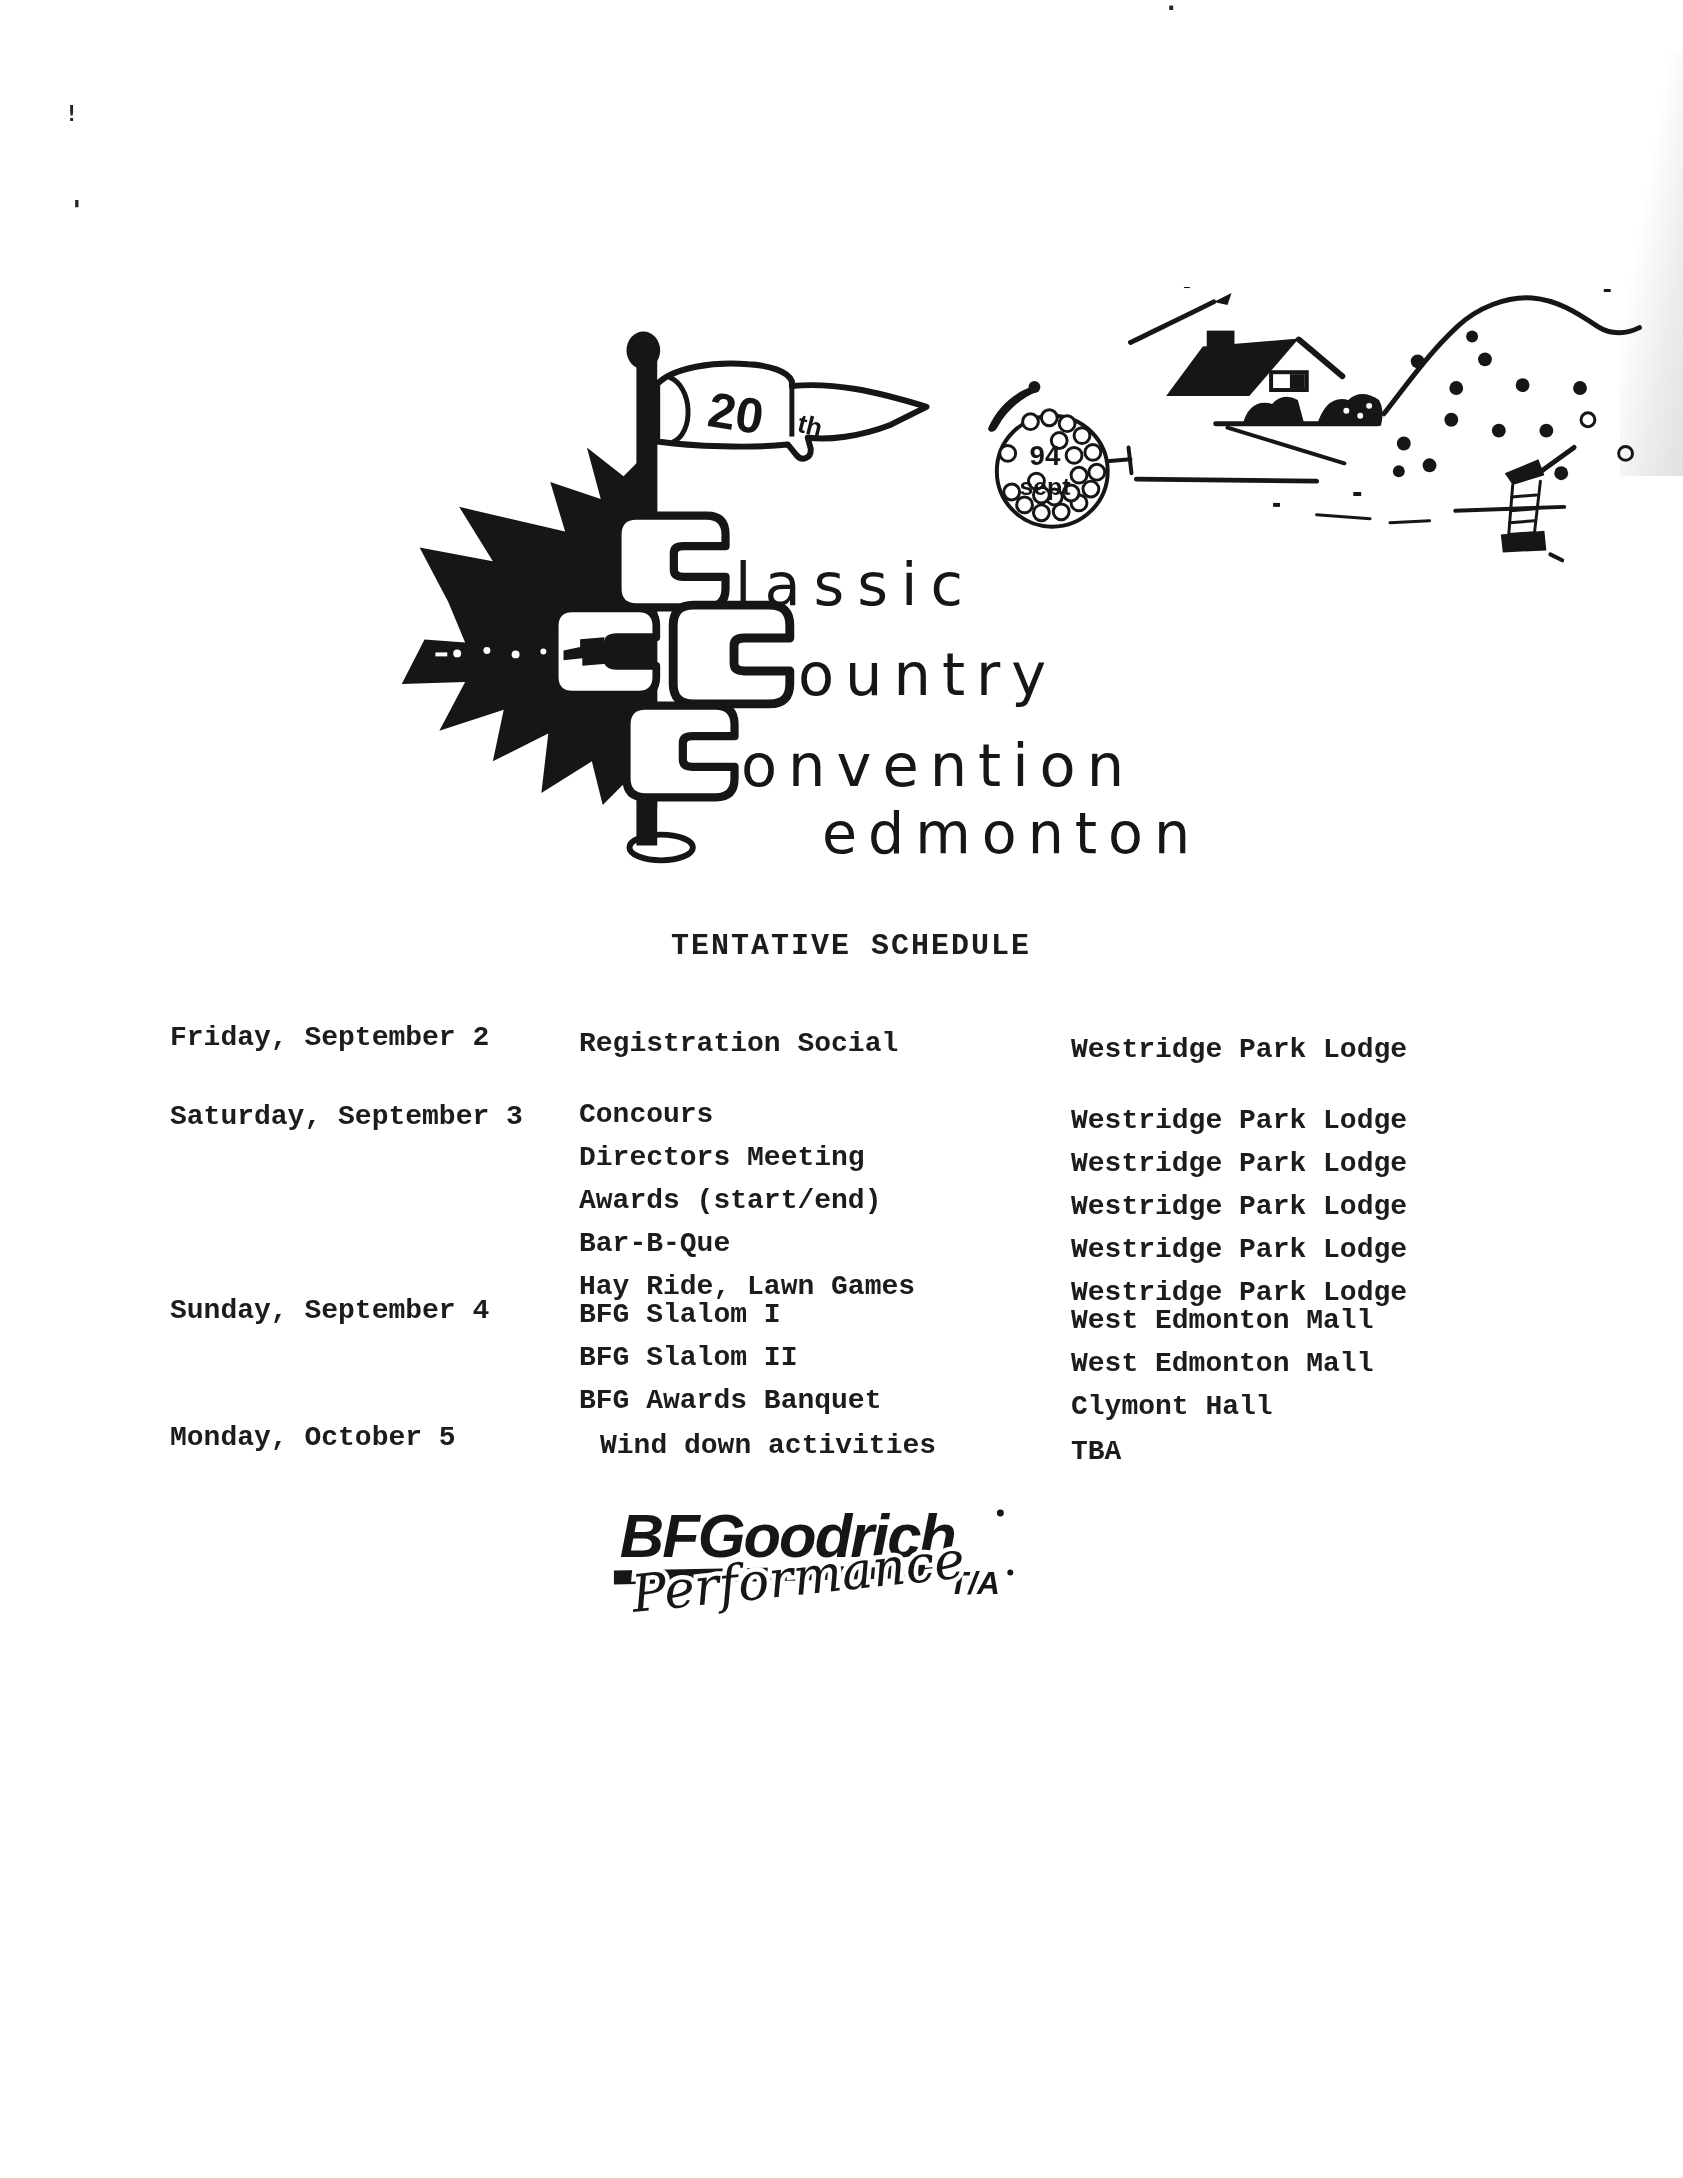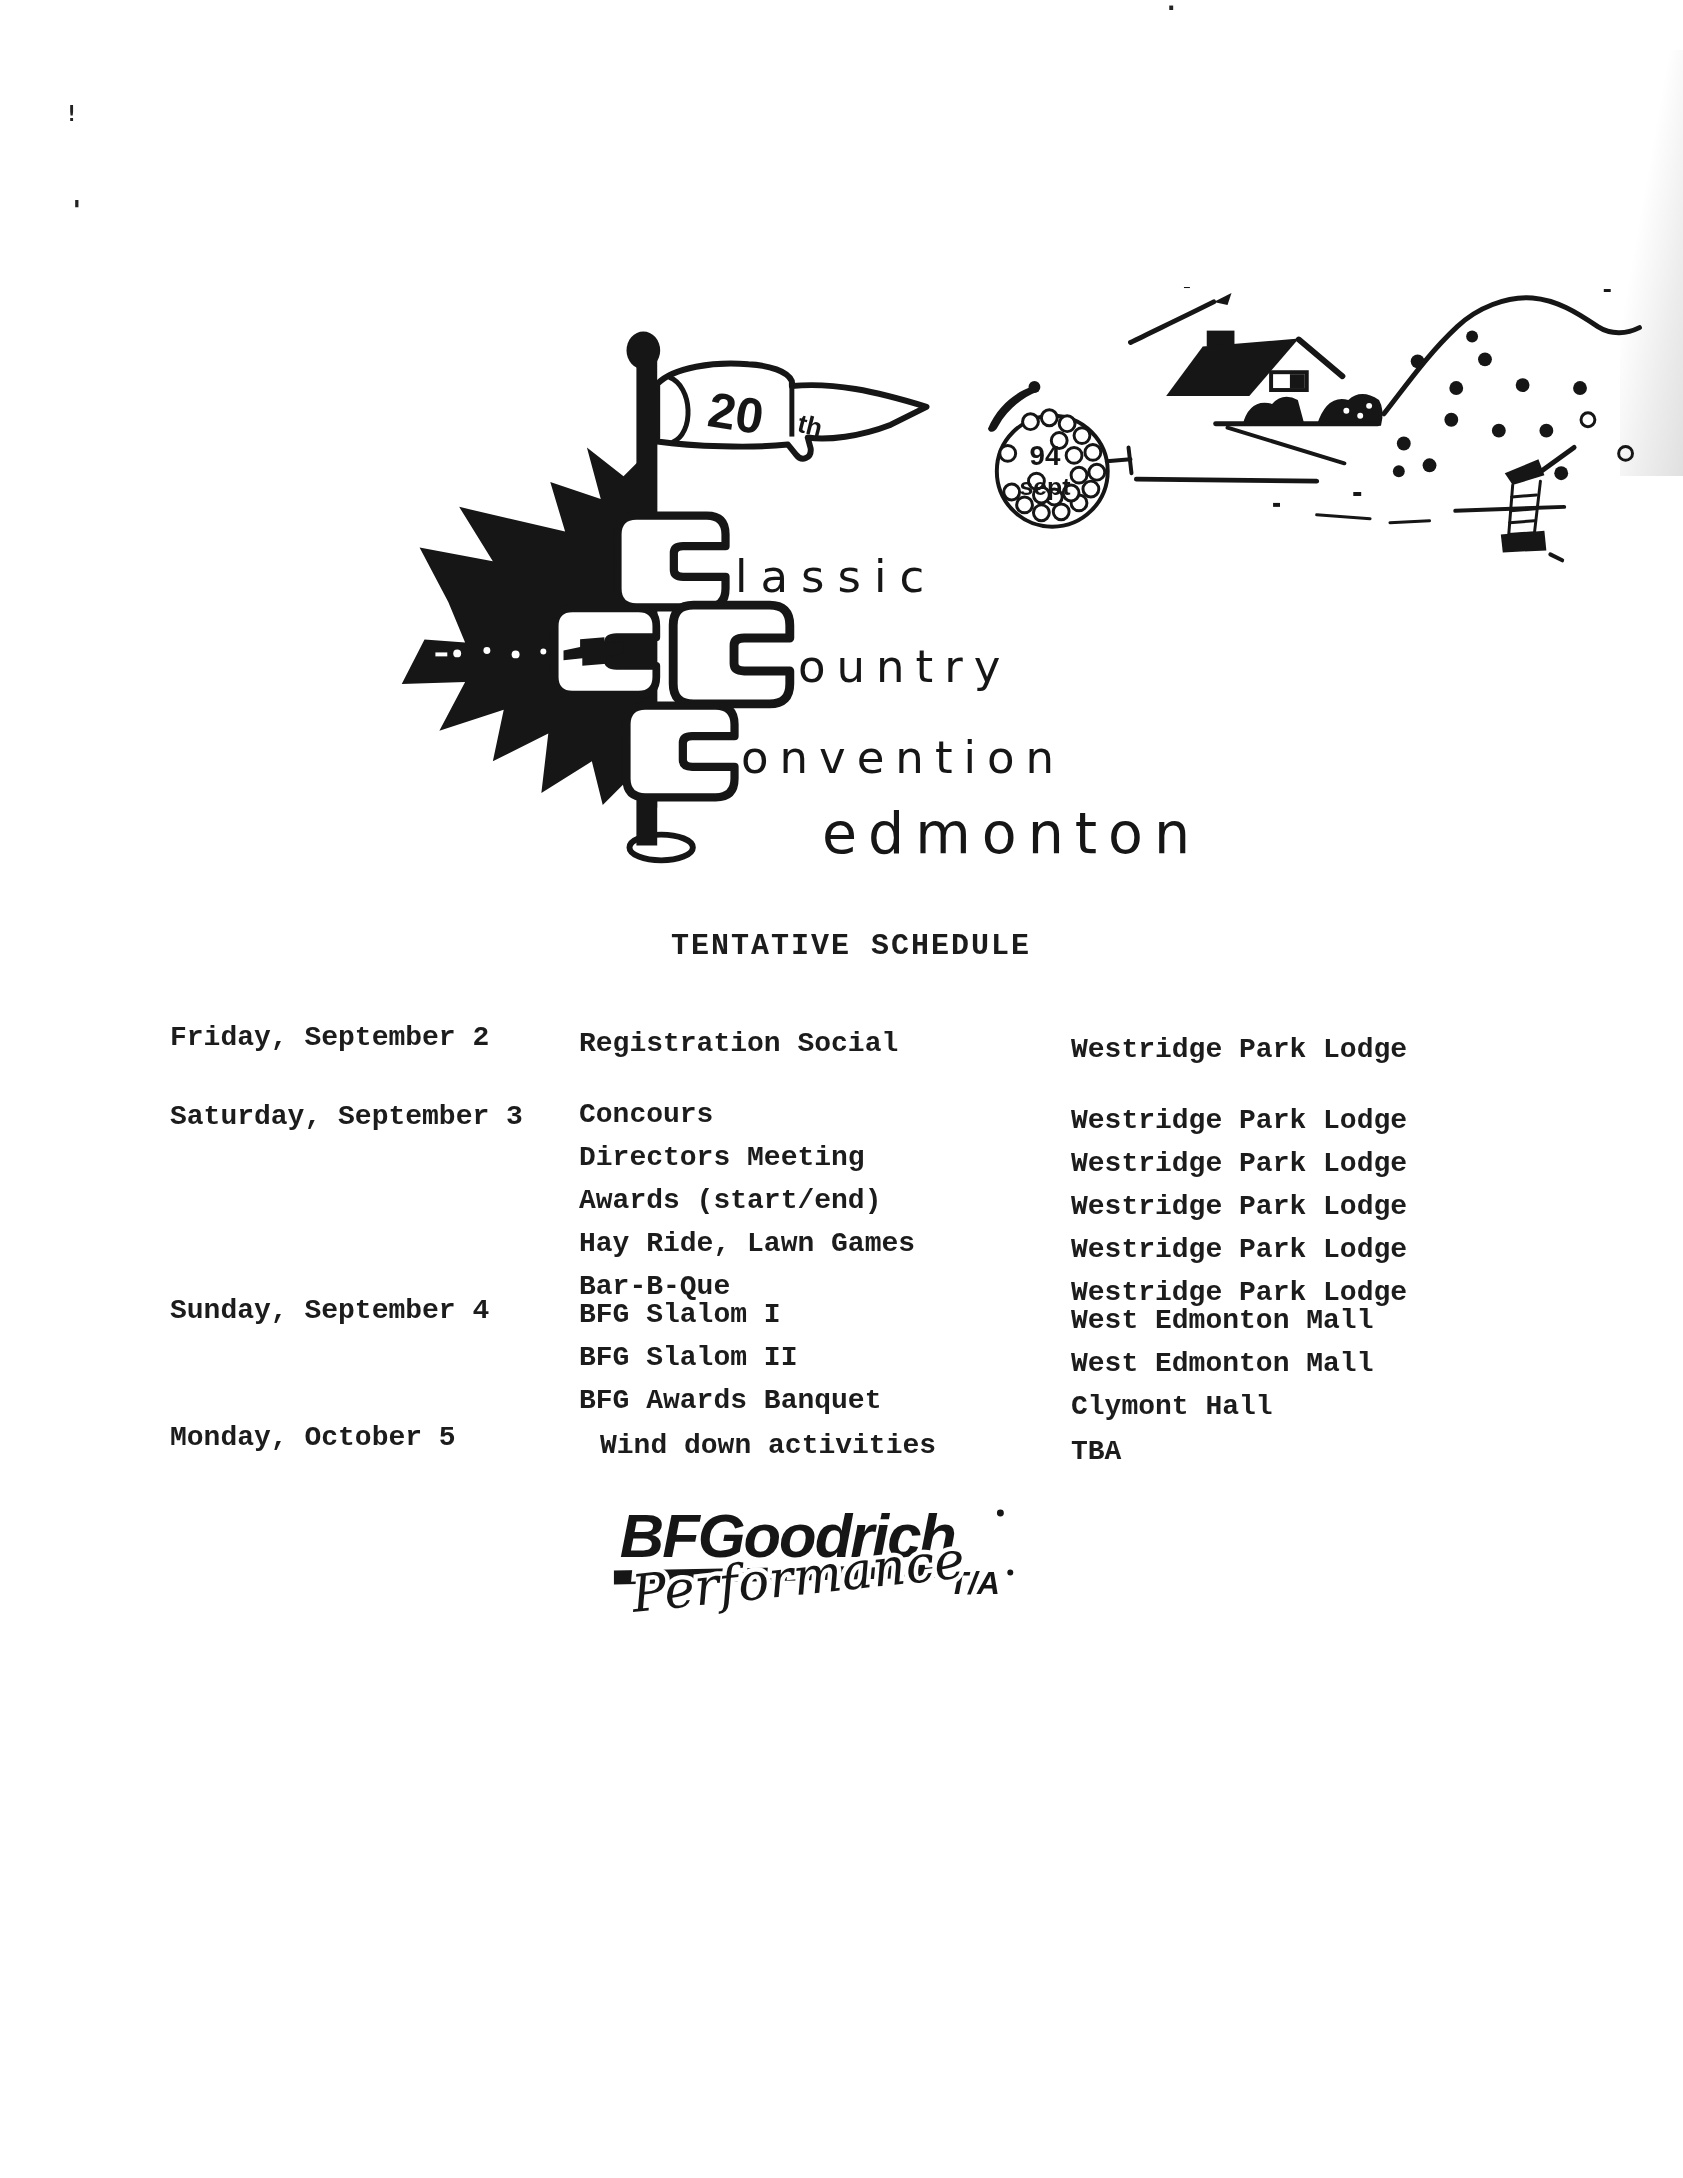--- a/index.html
+++ b/index.html
@@ -15,21 +15,21 @@
   
   .artifact{position:absolute;font-family:"DejaVu Sans Mono",monospace;font-weight:bold;color:#222;}
   .edge-shadow{
     position:absolute;left:1620px;top:50px;width:63px;height:426px;
     background:linear-gradient(100deg, rgba(0,0,0,0) 35%, rgba(0,0,0,0.07) 70%, rgba(0,0,0,0.12) 100%);
   }
   
   .logo-word{
     position:absolute;
     font-family:"DejaVu Sans","Liberation Sans",sans-serif;
-    font-size:45px;font-weight:500;letter-spacing:11px;color:#161616;
+    font-size:59px;font-weight:500;letter-spacing:11px;color:#161616;
     white-space:nowrap;
   }
   .city-word{
     position:absolute;
     font-family:"DejaVu Sans","Liberation Sans",sans-serif;
     font-size:57px;font-weight:500;letter-spacing:11px;color:#161616;
   }
   
   .type{
     font-family:"Liberation Mono","DejaVu Sans Mono",monospace;
@@ -230,22 +230,22 @@
       <div class="type line">Westridge Park Lodge</div>
     </div>
   </div>
 
   <div class="sched-group" style="top:1093px;">
     <div class="type day-col" style="top:8px;">Saturday, September 3</div>
     <div class="event-col" style="top:0;">
       <div class="type line">Concours</div>
       <div class="type line">Directors Meeting</div>
       <div class="type line">Awards (start/end)</div>
+      <div class="type line">Bar-B-Que</div>
       <div class="type line">Hay Ride, Lawn Games</div>
-      <div class="type line">Bar-B-Que</div>
     </div>
     <div class="loc-col" style="top:6px;">
       <div class="type line">Westridge Park Lodge</div>
       <div class="type line">Westridge Park Lodge</div>
       <div class="type line">Westridge Park Lodge</div>
       <div class="type line">Westridge Park Lodge</div>
       <div class="type line">Westridge Park Lodge</div>
     </div>
   </div>
 

